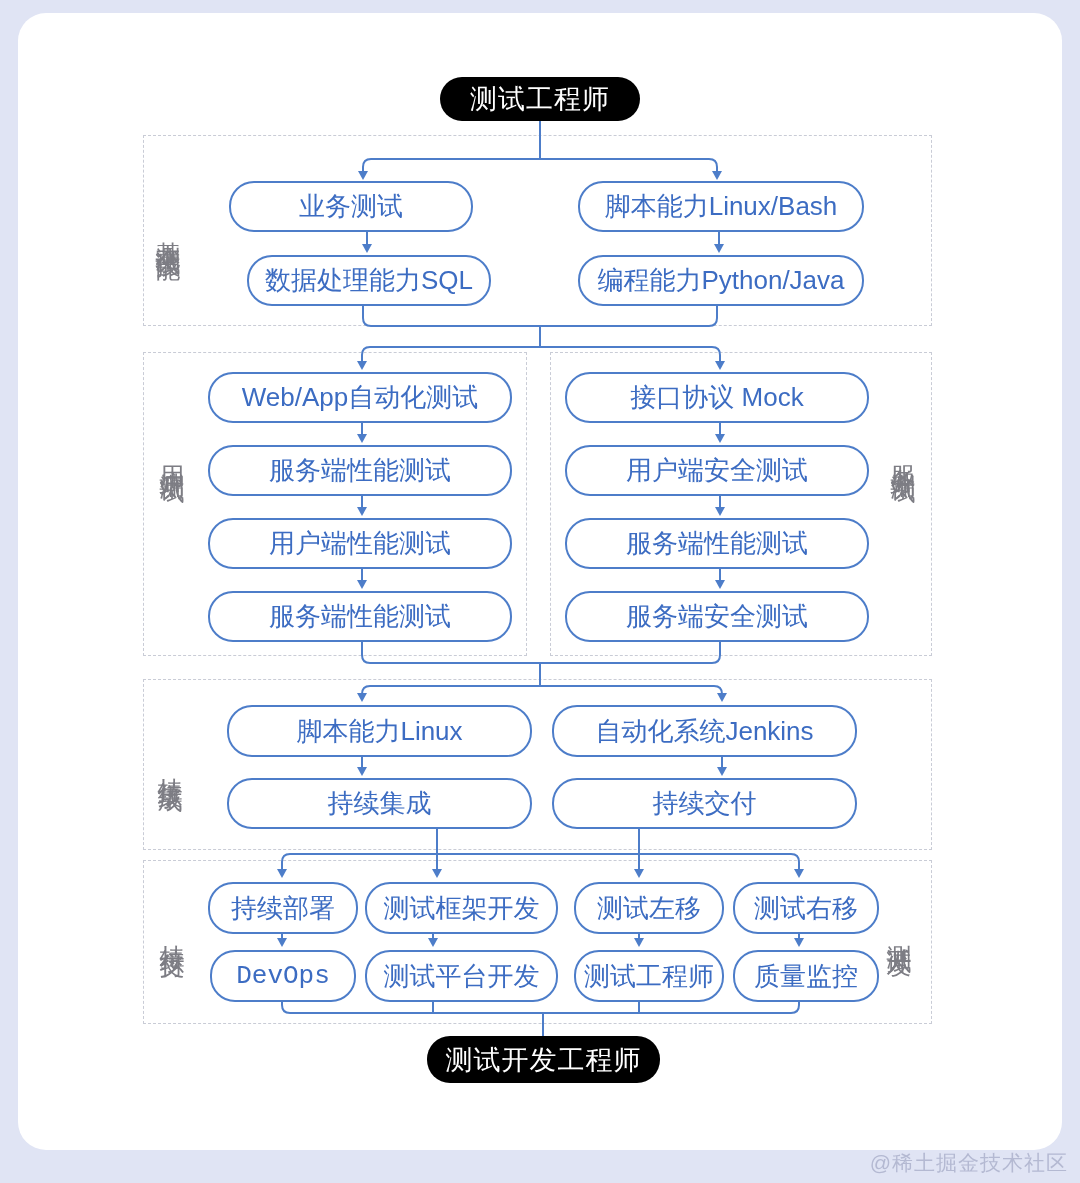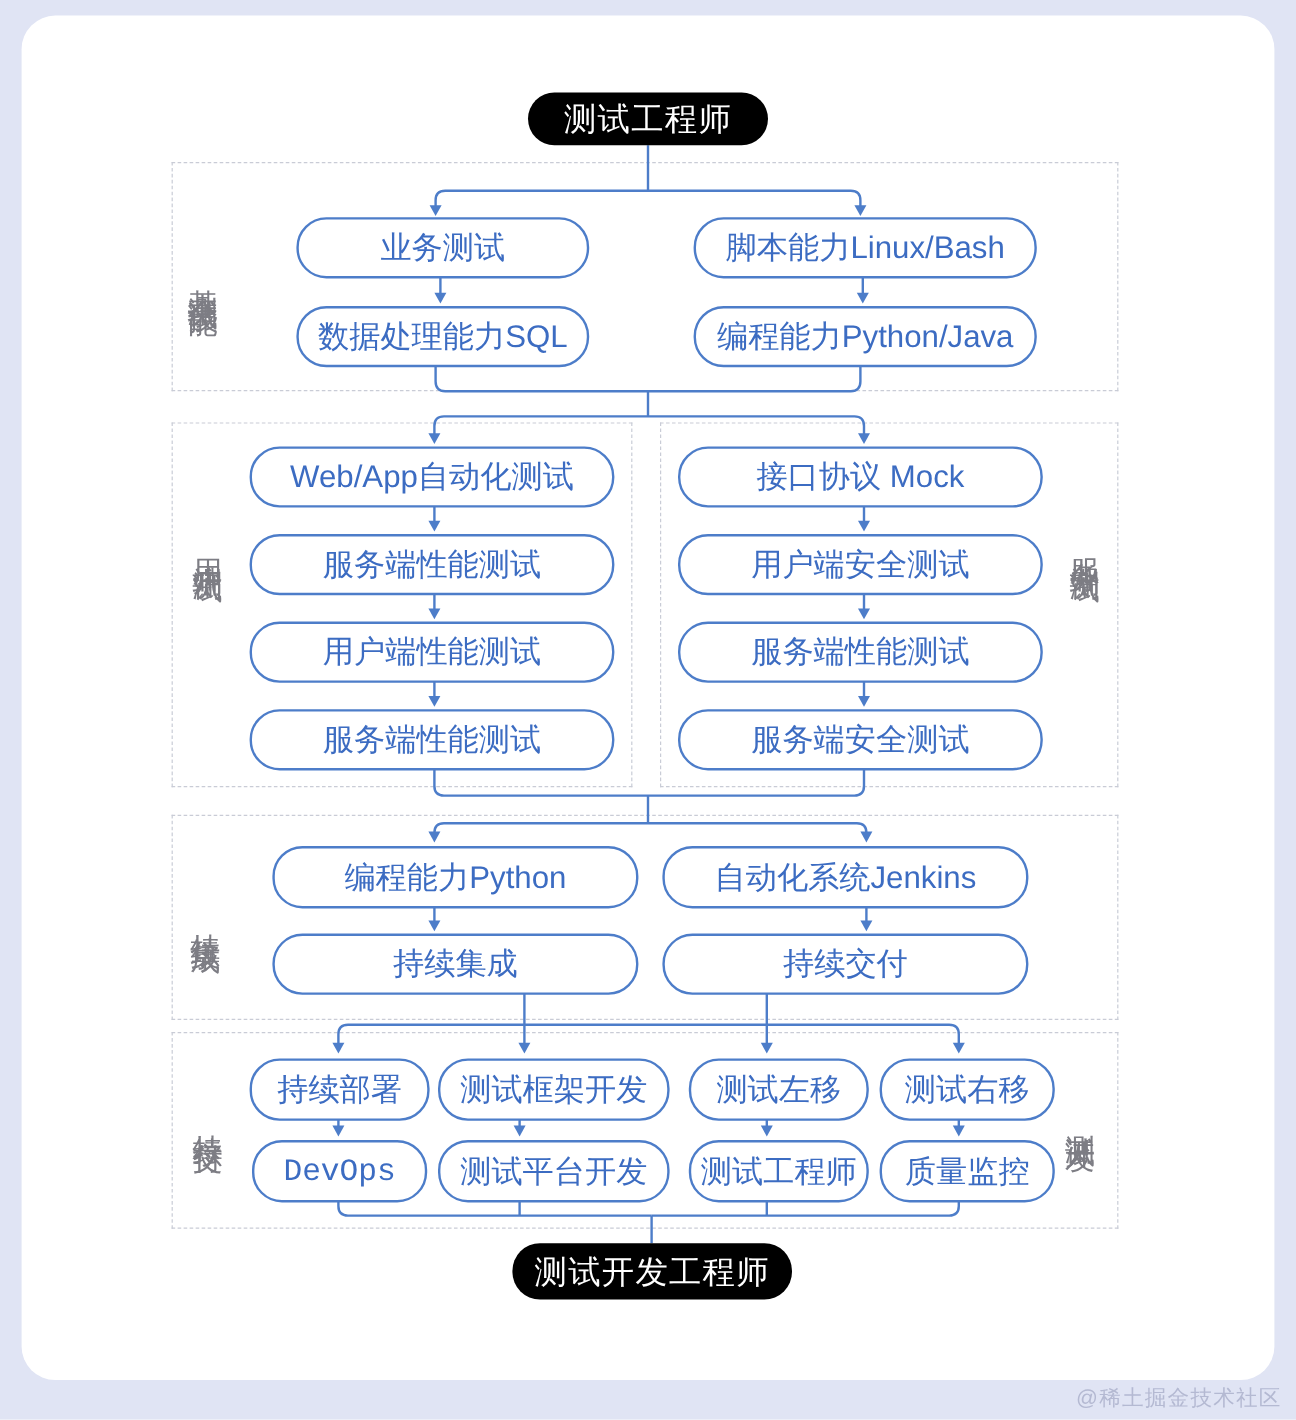--- a/index.html
+++ b/index.html
@@ -29,21 +29,21 @@
     display:flex;align-items:center;justify-content:center;
     color:#3c6cc2;font-size:26px;white-space:nowrap;
   }
   .pill{
     position:absolute;z-index:3;background:#000000;border-radius:23px;
     display:flex;align-items:center;justify-content:center;
     color:#ffffff;font-size:27px;white-space:nowrap;letter-spacing:1px;
   }
   .watermark{
     position:absolute;right:12px;bottom:6px;z-index:4;
-    color:#b4b9d2;font-size:18px;letter-spacing:1px;
+    color:#b4b9d2;font-size:21px;letter-spacing:1px;
   }
 </style>
 </head>
 <body>
 
 <div class="card"></div>
 
 <div class="section" style="left:143px;top:135px;width:787px;height:189px;"></div>
 <div class="section" style="left:143px;top:352px;width:382px;height:302px;"></div>
 <div class="section" style="left:550px;top:352px;width:380px;height:302px;"></div>
@@ -122,36 +122,36 @@
   <path class="ln" d="M282,998 V1005 Q282,1013 290,1013 H543"></path>
   <path class="ln" d="M799,998 V1005 Q799,1013 791,1013 H543"></path>
   <path class="ln" d="M433,998 V1013"></path>
   <path class="ln" d="M639,998 V1013"></path>
   <path class="ln" d="M543,1013 V1036"></path>
 </svg>
 
 <div class="pill" style="left:440px;top:77px;width:200px;height:44px;">测试工程师</div>
 <div class="pill" style="left:427px;top:1036px;width:233px;height:47px;">测试开发工程师</div>
 
-<div class="node" style="left:247px;top:181px;width:240px;height:47px;">业务测试</div>
+<div class="node" style="left:229px;top:181px;width:240px;height:47px;">业务测试</div>
 <div class="node" style="left:247px;top:255px;width:240px;height:47px;">数据处理能力SQL</div>
 <div class="node" style="left:578px;top:181px;width:282px;height:47px;">脚本能力Linux/Bash</div>
 <div class="node" style="left:578px;top:255px;width:282px;height:47px;">编程能力Python/Java</div>
 
 <div class="node" style="left:208px;top:372px;width:300px;height:47px;">Web/App自动化测试</div>
 <div class="node" style="left:208px;top:445px;width:300px;height:47px;">服务端性能测试</div>
 <div class="node" style="left:208px;top:518px;width:300px;height:47px;">用户端性能测试</div>
 <div class="node" style="left:208px;top:591px;width:300px;height:47px;">服务端性能测试</div>
 
 <div class="node" style="left:565px;top:372px;width:300px;height:47px;">接口协议 Mock</div>
 <div class="node" style="left:565px;top:445px;width:300px;height:47px;">用户端安全测试</div>
 <div class="node" style="left:565px;top:518px;width:300px;height:47px;">服务端性能测试</div>
 <div class="node" style="left:565px;top:591px;width:300px;height:47px;">服务端安全测试</div>
 
-<div class="node" style="left:227px;top:705px;width:301px;height:48px;">编程能力Python</div>
+<div class="node" style="left:227px;top:705px;width:301px;height:48px;">脚本能力Linux</div>
 <div class="node" style="left:552px;top:705px;width:301px;height:48px;">自动化系统Jenkins</div>
 <div class="node" style="left:227px;top:778px;width:301px;height:47px;">持续集成</div>
 <div class="node" style="left:552px;top:778px;width:301px;height:47px;">持续交付</div>
 
 <div class="node" style="left:208px;top:882px;width:146px;height:48px;">持续部署</div>
 <div class="node" style="left:365px;top:882px;width:189px;height:48px;">测试框架开发</div>
 <div class="node" style="left:574px;top:882px;width:146px;height:48px;">测试左移</div>
 <div class="node" style="left:733px;top:882px;width:142px;height:48px;">测试右移</div>
 <div class="node" style="left:210px;top:950px;width:142px;height:48px;font-family:Liberation Mono, monospace;">DevOps</div>
 <div class="node" style="left:365px;top:950px;width:189px;height:48px;">测试平台开发</div>

